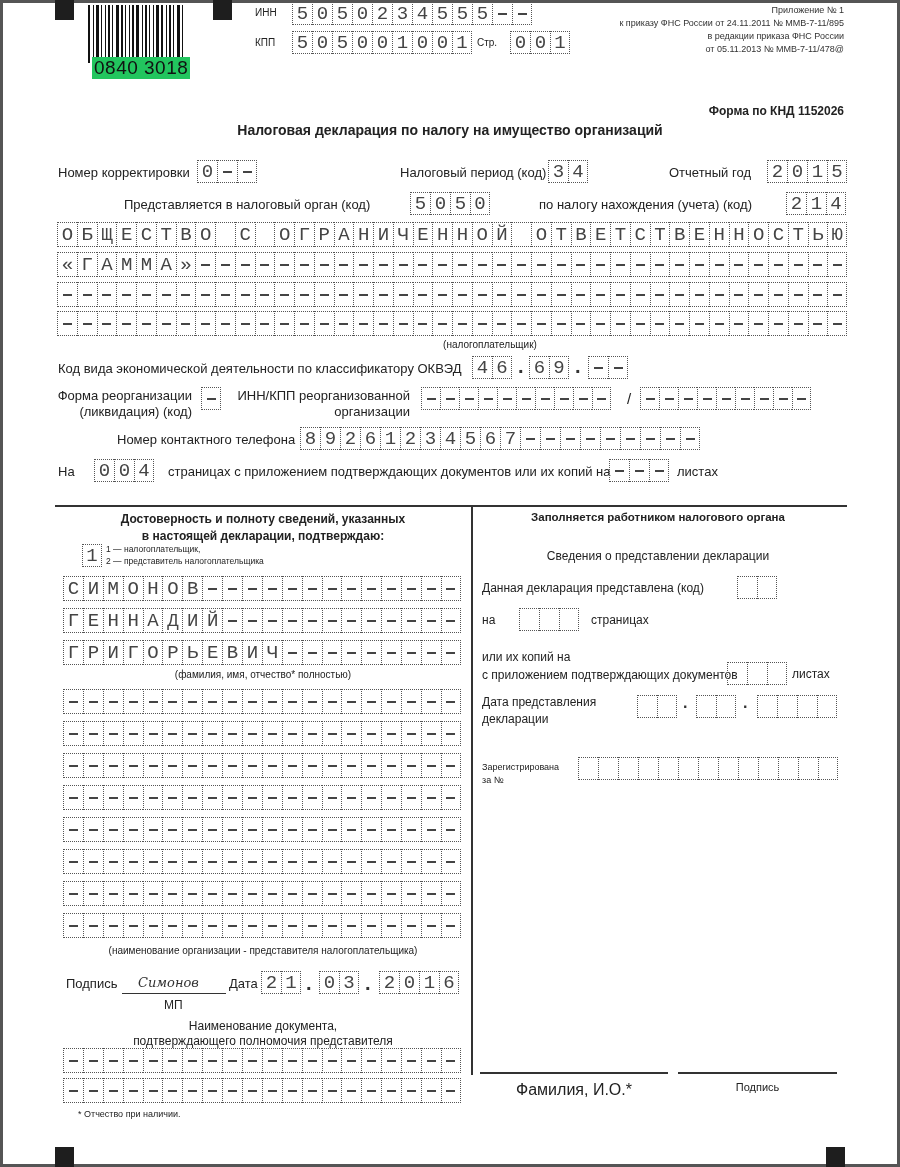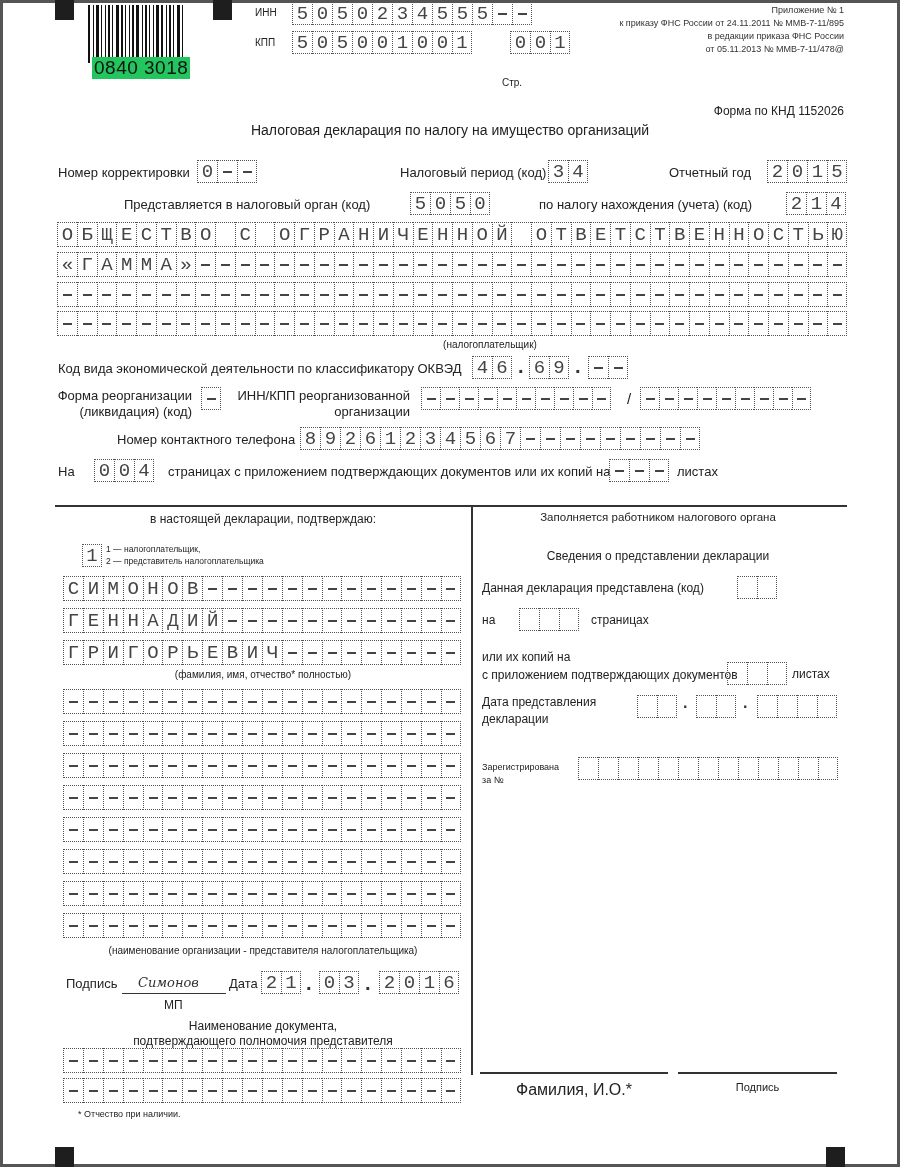--- a/index.html
+++ b/index.html
@@ -5,21 +5,21 @@
   html, body { margin:0; padding:0; background:#ffffff; }
   body { width:900px; height:1167px; position:relative; overflow:hidden;
          font-family:"Liberation Sans", sans-serif; color:#222; }
   .page-border { position:absolute; left:0; top:0; width:900px; height:1167px; box-sizing:border-box;
                  border:3px solid #555; border-top-width:3px; }
   .marker { position:absolute; width:19px; height:20px; background:#1e1e1e; }
   .abs { position:absolute; }
   .lbl { position:absolute; font-size:13px; color:#222; white-space:nowrap; }
   .sm { font-size:10px; }
   .xs { font-size:9px; }
-  .bold { font-weight:normal; }
+  .bold { font-weight:bold; }
   .center { text-align:center; }
   .right { text-align:right; }
   
   .cells { position:absolute; display:flex; }
   .cell { box-sizing:border-box; border:1px dotted #555; border-right:none;
           display:flex; align-items:center; justify-content:center;
           font-family:"Liberation Mono", monospace; color:#444; }
   .cell:last-child { border-right:1px dotted #555; }
   .cells.c20 .cell { width:20px; height:23px; font-size:19px; }
   .cells.org .cell { width:19.75px; height:25px; font-size:19px; }
@@ -99,21 +99,21 @@
     <div class="cell">5</div>
     <div class="cell">0</div>
     <div class="cell">5</div>
     <div class="cell">0</div>
     <div class="cell">0</div>
     <div class="cell">1</div>
     <div class="cell">0</div>
     <div class="cell">0</div>
     <div class="cell">1</div>
   </div>
-<div class="lbl sm" style="left:502px;top:37px;margin-top:40px;">Стр.</div>
+<div class="lbl sm" style="left:477px;top:37px;">Стр.</div>
 <div class="cells c20" style="left:510px;top:31px;">
     <div class="cell">0</div>
     <div class="cell">0</div>
     <div class="cell">1</div>
   </div>
 
 <div class="abs right xs" style="right:56px;top:4px;line-height:13px;color:#333;">
   <div>Приложение № 1</div>
   <div>к приказу ФНС России от 24.11.2011 № ММВ-7-11/895</div>
   <div>в редакции приказа ФНС России</div>
@@ -711,20 +711,21 @@
     <div class="cell">
       <span class="dash"></span>
     </div>
   </div>
 <div class="lbl" style="left:677px;top:464px;">листах</div>
 
 <div class="hline" style="left:55px;top:505px;width:792px;"></div>
 <div class="vline" style="left:471px;top:505px;height:570px;"></div>
 
 <div class="lbl bold center" style="left:63px;width:400px;top:511px;font-size:12px;line-height:17px;">
+  <div>Достоверность и полноту сведений, указанных</div>
   <div>в настоящей декларации, подтверждаю:</div>
 </div>
 <div class="cells c20" style="left:82px;top:544px;">
     <div class="cell">1</div>
   </div>
 <div class="lbl xs" style="left:106px;top:543px;line-height:12px;font-size:8.5px;">
   <div>1 — налогоплательщик,</div>
   <div>2 — представитель налогоплательщика</div>
 </div>
 

